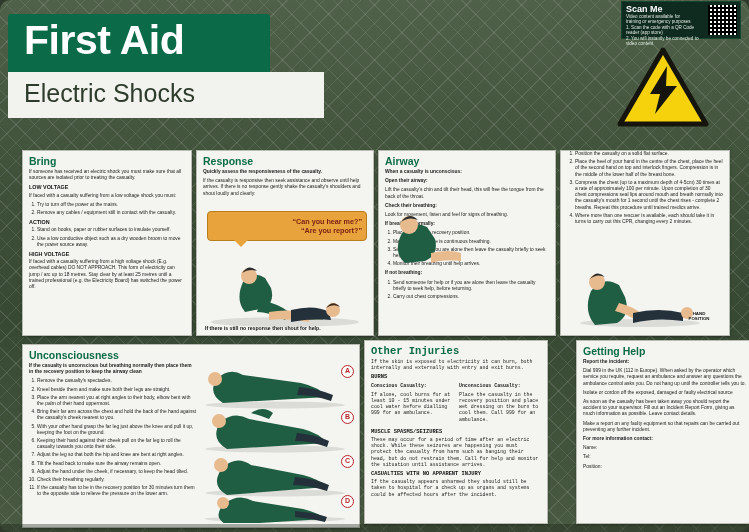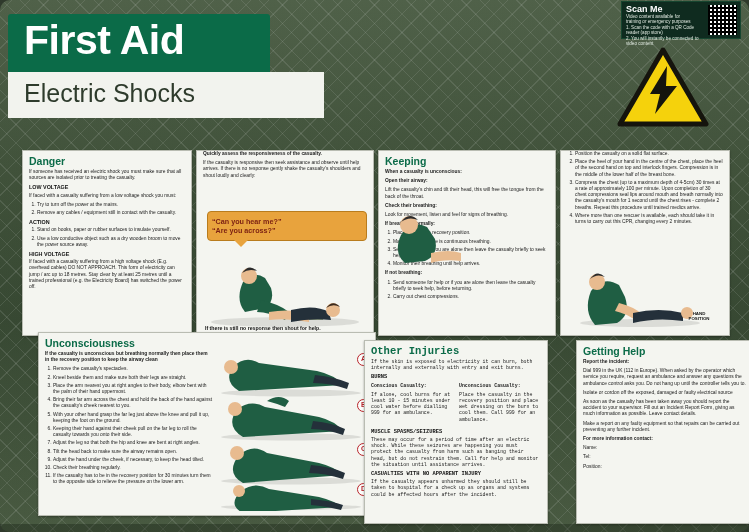--- a/index.html
+++ b/index.html
@@ -76,29 +76,29 @@
   .panel .body .b{font-weight:bold;}
   .panel .body ol{margin:0 0 3px 0;padding-left:8px;}
   .panel .body li{margin:0 0 2px 0;}
   .sub{font-weight:bold;font-size:5.4px;color:#111;margin:3px 0 2px 0;}
 
   
   #danger{left:22px;top:150px;width:168px;height:184px;}
   #response{left:196px;top:150px;width:176px;height:184px;}
   #airway{left:378px;top:150px;width:176px;height:184px;}
   #chest{left:560px;top:150px;width:168px;height:184px;}
-  #unconsciousness{left:22px;top:332px;width:336px;height:182px;margin-left:16px;}
+  #unconsciousness{left:22px;top:344px;width:336px;height:182px;}
   #other{left:364px;top:340px;width:182px;height:182px;font-family:Liberation Mono, monospace;}
   #help{left:552px;top:340px;width:176px;height:182px;margin-left:24px;}
 
   
   .bubble{
     position:absolute;left:10px;top:60px;width:150px;
     background:#e8a33d;border:1px solid #b97c1d;border-radius:4px;
-    padding:5px 4px;text-align:left;color:#7a1f12;font-weight:bold;font-size:7.2px;line-height:9px;
+    padding:5px 4px;text-align:right;color:#7a1f12;font-weight:bold;font-size:7.2px;line-height:9px;
   }
   .bubble:after{
     content:"";position:absolute;left:26px;bottom:-7px;
     border-left:7px solid transparent;border-right:7px solid transparent;border-top:7px solid #e8a33d;
   }
   .footnote{position:absolute;left:8px;bottom:4px;font-size:5.2px;font-weight:bold;color:#111;}
 
   
   .fig{position:absolute;}
   .marker{
@@ -140,48 +140,49 @@
 
     <div class="hazard">
       <svg width="92" height="82" viewBox="0 0 92 82">
         <polygon points="46,4 89,78 3,78" fill="#f5d20c" stroke="#15140d" stroke-width="5" stroke-linejoin="round"></polygon>
         <polygon points="50,20 33,48 43,48 38,68 60,40 49,40" fill="#15140d"></polygon>
       </svg>
     </div>
   </div>
 
   <div class="panel" id="danger">
-    <h3>Danger</h3>
+    <h3>Bring</h3>
     <div class="body">
       <p>If someone has received an electric shock you must make sure that all sources are isolated prior to treating the casualty.</p>
       <div class="sub">LOW VOLTAGE</div>
       <p>If faced with a casualty suffering from a low voltage shock you must:</p>
       <ol>
         <li>Try to turn off the power at the mains.</li>
         <li>Remove any cables / equipment still in contact with the casualty.</li>
       </ol>
       <div class="sub">ACTION</div>
       <ol>
         <li>Stand on books, paper or rubber surfaces to insulate yourself.</li>
         <li>Use a low conductive object such as a dry wooden broom to move the power source away.</li>
       </ol>
       <div class="sub">HIGH VOLTAGE</div>
       <p>If faced with a casualty suffering from a high voltage shock (E.g. overhead cables) DO NOT APPROACH. This form of electricity can jump / arc up to 18 metres. Stay clear by at least 25 metres until a trained professional (e.g. the Electricity Board) has switched the power off.</p>
     </div>
   </div>
 
   <div class="panel" id="response">
+    <h3>Response</h3>
     <div class="body">
       <p class="b">Quickly assess the responsiveness of the casualty.</p>
       <p>If the casualty is responsive then seek assistance and observe until help arrives. If there is no response gently shake the casualty's shoulders and shout loudly and clearly:</p>
     </div>
 
     <div class="bubble">
       <div>“Can you hear me?”</div>
-      <div>“Are you across?”</div>
+      <div>“Are you report?”</div>
     </div>
 
     <svg class="fig" style="left:8px;top:105px;" width="160" height="72" viewBox="0 0 160 72">
       <ellipse cx="80" cy="66" rx="74" ry="5" fill="rgba(0,0,0,0.10)"></ellipse>
       <path d="M20 64 L96 64 L104 60 L112 62 L118 58 L118 64 L20 64 Z" fill="#8c9a7e"></path>
       <g fill="#1f5e43">
         <path d="M38 26 q10 -12 22 -4 l6 10 q4 14 -6 20 l-20 4 q-10 -12 -2 -30 Z"></path>
         <path d="M56 44 q18 4 28 12 l-4 8 q-16 -8 -28 -8 Z"></path>
       </g>
       <circle cx="44" cy="20" r="8" fill="#e8bb8f"></circle>
@@ -190,21 +191,21 @@
       <g fill="#24303a">
         <path d="M86 54 q24 -6 38 2 l2 8 q-20 -2 -40 2 Z"></path>
       </g>
       <circle cx="128" cy="54" r="7" fill="#e8bb8f"></circle>
       <path d="M121 52 q7 -9 14 -1 q-7 -4 -14 1 Z" fill="#3a2a1d"></path>
     </svg>
   <div class="footnote">If there is still no response then shout for help.</div>
     </div>
 
   <div class="panel" id="airway">
-    <h3>Keeping</h3>
+    <h3>Airway</h3>
     <div class="body">
       <p class="b">When a casualty is unconscious:</p>
       <p class="b">Open their airway:</p>
       <p>Lift the casualty's chin and tilt their head, this will free the tongue from the back of the throat.</p>
       <p class="b">Check their breathing:</p>
       <p>Look for movement, listen and feel for signs of breathing.</p>
       <p class="b">If breathing normally:</p>
       <ol>
         <li>Place them in the recovery position.</li>
         <li>Make sure that there is continuous breathing.</li>

